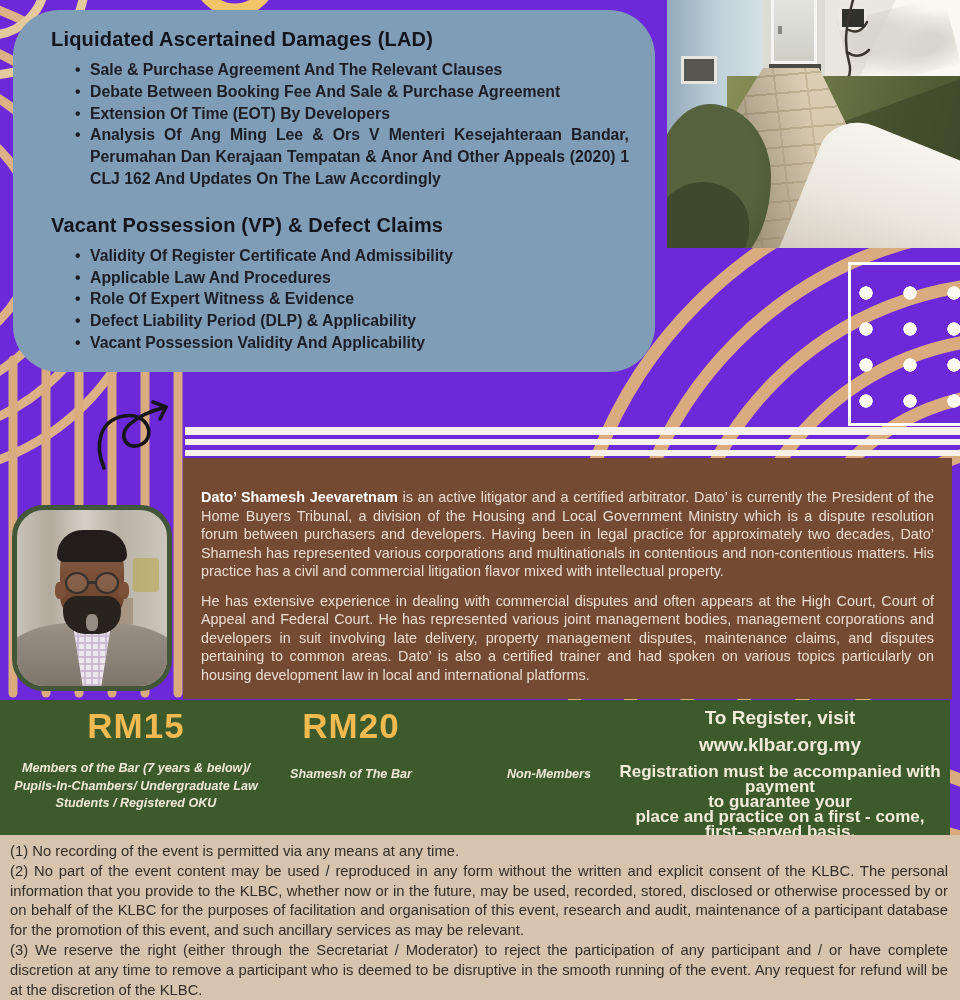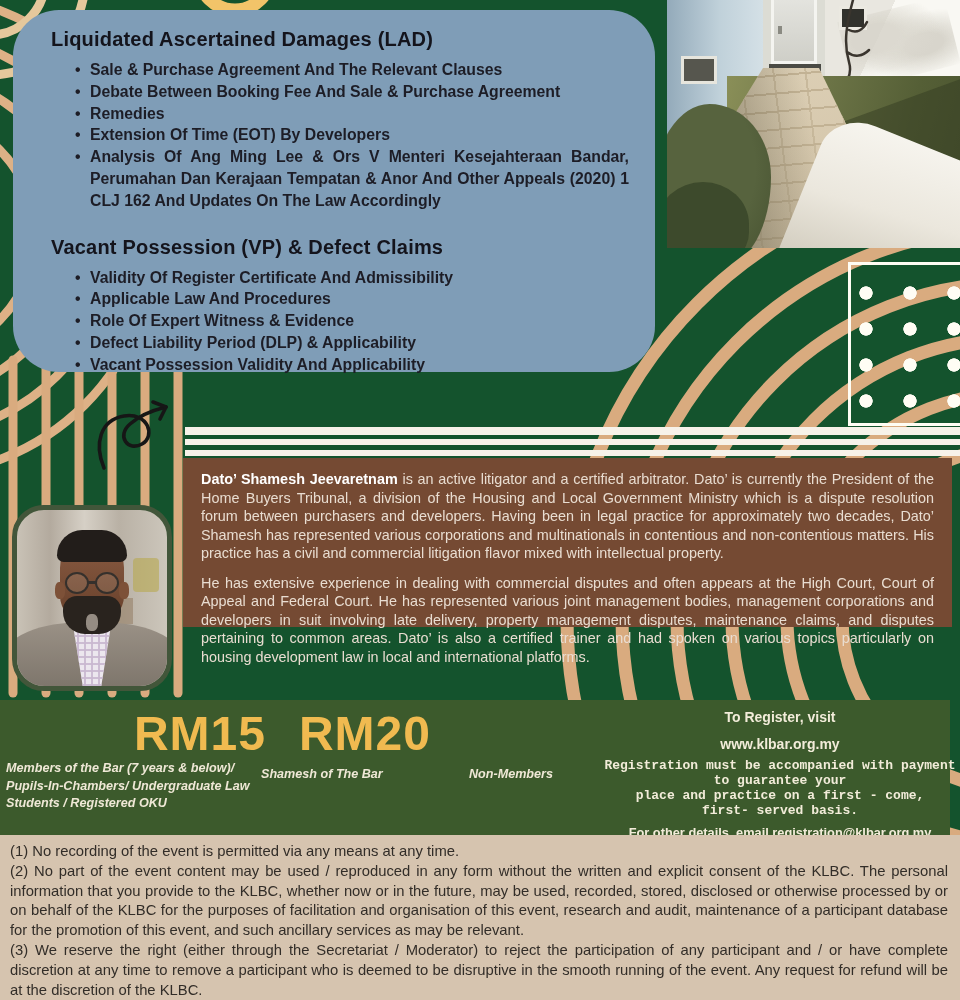--- a/index.html
+++ b/index.html
@@ -1,16 +1,16 @@
 <!DOCTYPE html>
 <html><head>
 <meta charset="utf-8">
 <style>
   html,body{margin:0;padding:0;background:#b9a892;}
-  .page{position:relative;width:960px;height:1000px;margin:0 auto;background:#14532d;
+  .page{position:relative;width:960px;height:1000px;margin:0 auto;background:#6d28d9;
         overflow:hidden;font-family:"Liberation Sans",sans-serif;}
   .abs{position:absolute;}
 
   
   .deco{position:absolute;left:0;top:0;z-index:0;}
 
   
   .hstripe{position:absolute;left:185px;width:775px;background:#f7f2e9;z-index:1;}
 
   
@@ -66,22 +66,22 @@
     background:linear-gradient(175deg,#f7f5ef 0%,#ebe7dd 45%,#d7d2c5 75%,#c6c0b2 100%);}
 
   
   .about{position:absolute;left:182px;top:378px;z-index:3;}
   .about-hl{display:inline-block;background:#f6c45f;padding:7px 28px 8px 14px;
     border-radius:10px 18px 14px 22px;transform:rotate(-.6deg);
     font-size:20px;font-weight:800;letter-spacing:.3px;color:#101010;}
   .arrow-svg{position:absolute;left:82px;top:393px;z-index:3;}
 
   
-  .bio{position:absolute;left:183px;top:458px;width:769px;height:169px;background:#754a33;z-index:2;
-    box-sizing:border-box;padding:12px 18px;color:#e9ddd1;font-size:14.4px;line-height:18.5px;text-align:justify;}
+  .bio{position:absolute;left:183px;top:458px;width:769px;height:241px;background:#754a33;z-index:2;
+    box-sizing:border-box;padding:30px 18px;color:#e9ddd1;font-size:14.4px;line-height:18.5px;text-align:justify;}
   .bio p{margin:0;}
   .bio p + p{margin-top:11px;}
   .bio .name{color:#ffffff;font-weight:700;}
 
   
   .portrait{position:absolute;left:12px;top:505px;width:160px;height:186px;border:5px solid #42563a;
     border-radius:32px;z-index:4;overflow:hidden;box-sizing:border-box;
     background:linear-gradient(90deg,#c9c2b6 0%,#b3aa9e 22%,#d6d0c6 45%,#b9b1a5 68%,#ccc6bb 100%);}
   .p-sign{right:8px;top:48px;width:26px;height:34px;background:#b7a94f;opacity:.6;border-radius:4px;}
   .p-sign2{right:34px;top:88px;width:18px;height:26px;background:#8a6f52;opacity:.45;}
@@ -99,26 +99,26 @@
     border-radius:30px 30px 8px 8px;}
   .p-eye{top:62px;width:24px;height:22px;border:2.5px solid #35302c;border-radius:50%;
     background:rgba(240,235,225,.12);box-sizing:border-box;}
   .p-bridge{top:71px;left:50%;transform:translateX(-50%);width:10px;height:2.5px;background:#35302c;}
   .p-beard{left:50%;transform:translateX(-50%);top:86px;width:58px;height:38px;background:#29231e;
     border-radius:14px 14px 22px 22px;}
   .p-chin{left:50%;transform:translateX(-50%);top:104px;width:12px;height:17px;background:#958c83;border-radius:40%;}
 
   
   .pricing{position:absolute;left:0;top:700px;width:950px;height:135px;background:#3c5a2c;z-index:2;color:#efe8d6;}
-  .price{position:absolute;top:6px;text-align:right;font-size:48px;font-weight:800;letter-spacing:1px;color:#f0ba50;}
-  .tier-label{position:absolute;text-align:left;font-size:12.6px;font-weight:700;font-style:italic;
+  .price{position:absolute;top:6px;text-align:center;font-size:35px;font-weight:800;letter-spacing:1px;color:#f0ba50;}
+  .tier-label{position:absolute;text-align:center;font-size:12.6px;font-weight:700;font-style:italic;
     line-height:17.5px;color:#efe8d6;}
   .reg{position:absolute;left:600px;top:4px;width:360px;text-align:center;color:#f2ecd9;}
-  .reg-line{font-size:14px;font-weight:800;line-height:27px;}
-  .reg-note{font-size:13px;font-weight:700;line-height:15px;margin-top:0;font-family:Liberation Mono, monospace;}
+  .reg-line{font-size:19px;font-weight:800;line-height:27px;}
+  .reg-note{font-size:17px;font-weight:700;line-height:15px;margin-top:6px;}
   .reg-contact{font-size:12.8px;font-weight:700;margin-top:7px;}
 
   
   .terms{position:absolute;left:0;top:835px;width:960px;height:165px;background:#d6c4af;z-index:2;
     box-sizing:border-box;padding:7px 12px 8px 10px;color:#322d28;font-size:14.8px;line-height:19.8px;}
   .terms p{margin:0;}
   .terms p.justify{text-align:justify;}
 </style>
 </head>
 <body>
@@ -159,21 +159,20 @@
   <div class="hstripe" style="top:439px;height:6px;"></div>
   <div class="hstripe" style="top:450px;height:6px;"></div>
 
   <div class="dot-square"></div>
 
   <section class="topics">
     <h2 class="topic-title">Liquidated Ascertained Damages (LAD)</h2>
     <ul class="topic-list">
       <li><span>Sale &amp; Purchase Agreement And The Relevant Clauses</span></li>
       <li><span>Debate Between Booking Fee And Sale &amp; Purchase Agreement</span></li>
-      <li><span>Remedies</span></li>
       <li><span>Extension Of Time (EOT) By Developers</span></li>
       <li class="justify"><span>Analysis Of Ang Ming Lee &amp; Ors V Menteri Kesejahteraan Bandar, Perumahan Dan Kerajaan Tempatan &amp; Anor And Other Appeals (2020) 1 CLJ 162 And Updates On The Law Accordingly</span></li>
     </ul>
     <h2 class="topic-title second">Vacant Possession (VP) &amp; Defect Claims</h2>
     <ul class="topic-list">
       <li><span>Validity Of Register Certificate And Admissibility</span></li>
       <li><span>Applicable Law And Procedures</span></li>
       <li><span>Role Of Expert Witness &amp; Evidence</span></li>
       <li><span>Defect Liability Period (DLP) &amp; Applicability</span></li>
       <li><span>Vacant Possession Validity And Applicability</span></li>

